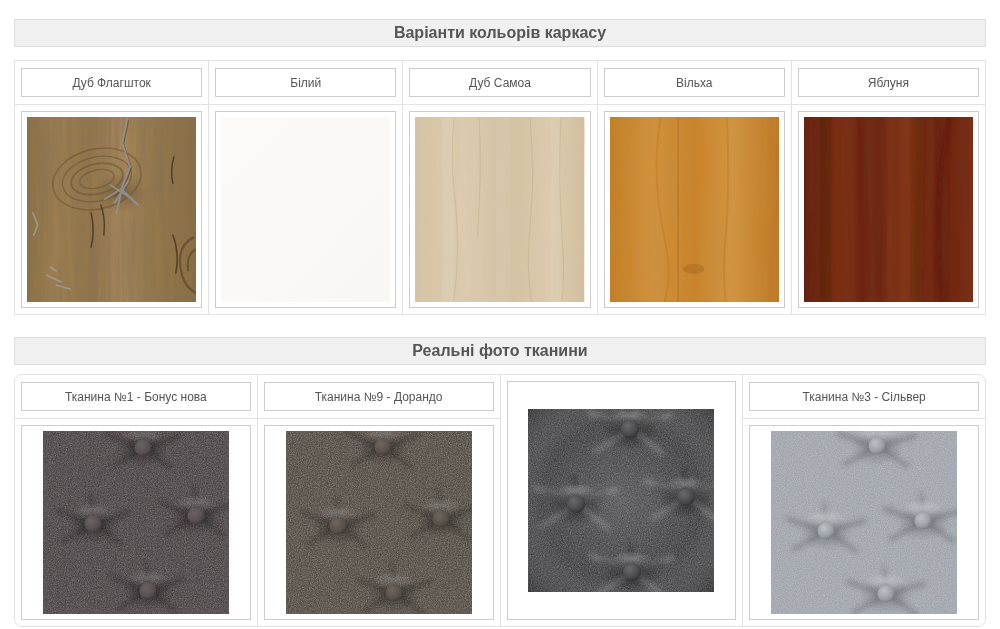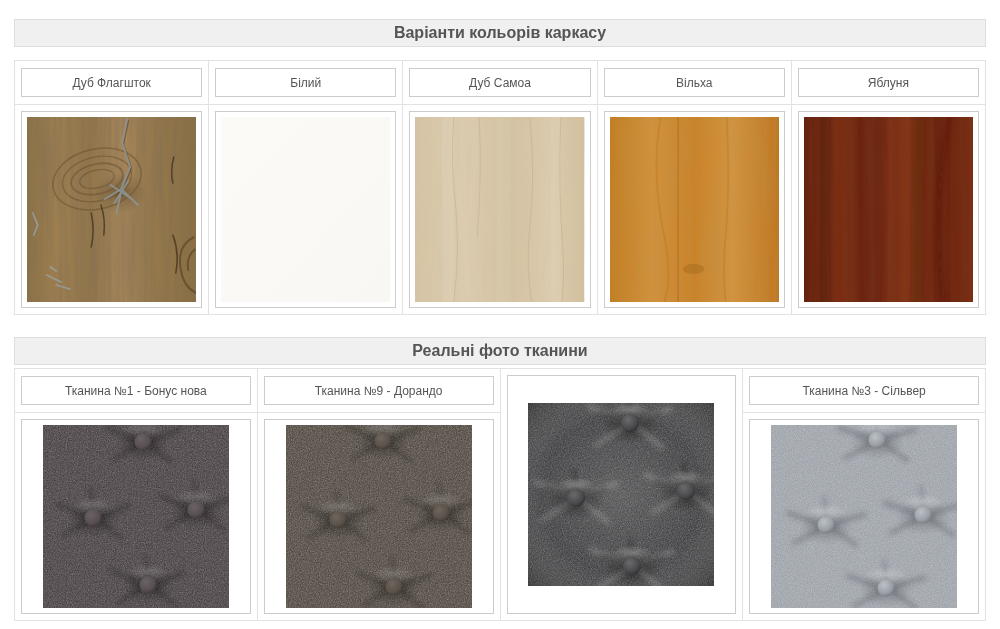--- a/index.html
+++ b/index.html
@@ -20,21 +20,21 @@
   }
   .hdr-1 { margin-top: 19px; }
   .hdr-2 { margin-top: 22px; }
   .options-table {
     margin: 0 14px;
     border: 1px solid #e2e2e2;
     display: flex;
     background: #ffffff;
   }
   .tbl-1 { margin-top: 13px; }
-  .tbl-2 { margin-top: 3px; }
+  .tbl-2 { margin-top: 9px; border-radius: 8px; }
   .option-col {
     flex: 1 1 0;
     display: flex; flex-direction: column;
     border-right: 1px solid #e2e2e2;
     min-width: 0;
   }
   .option-col:last-child { border-right: none; }
   .label-cell {
     padding: 7px 6px;
     border-bottom: 1px solid #e2e2e2;

